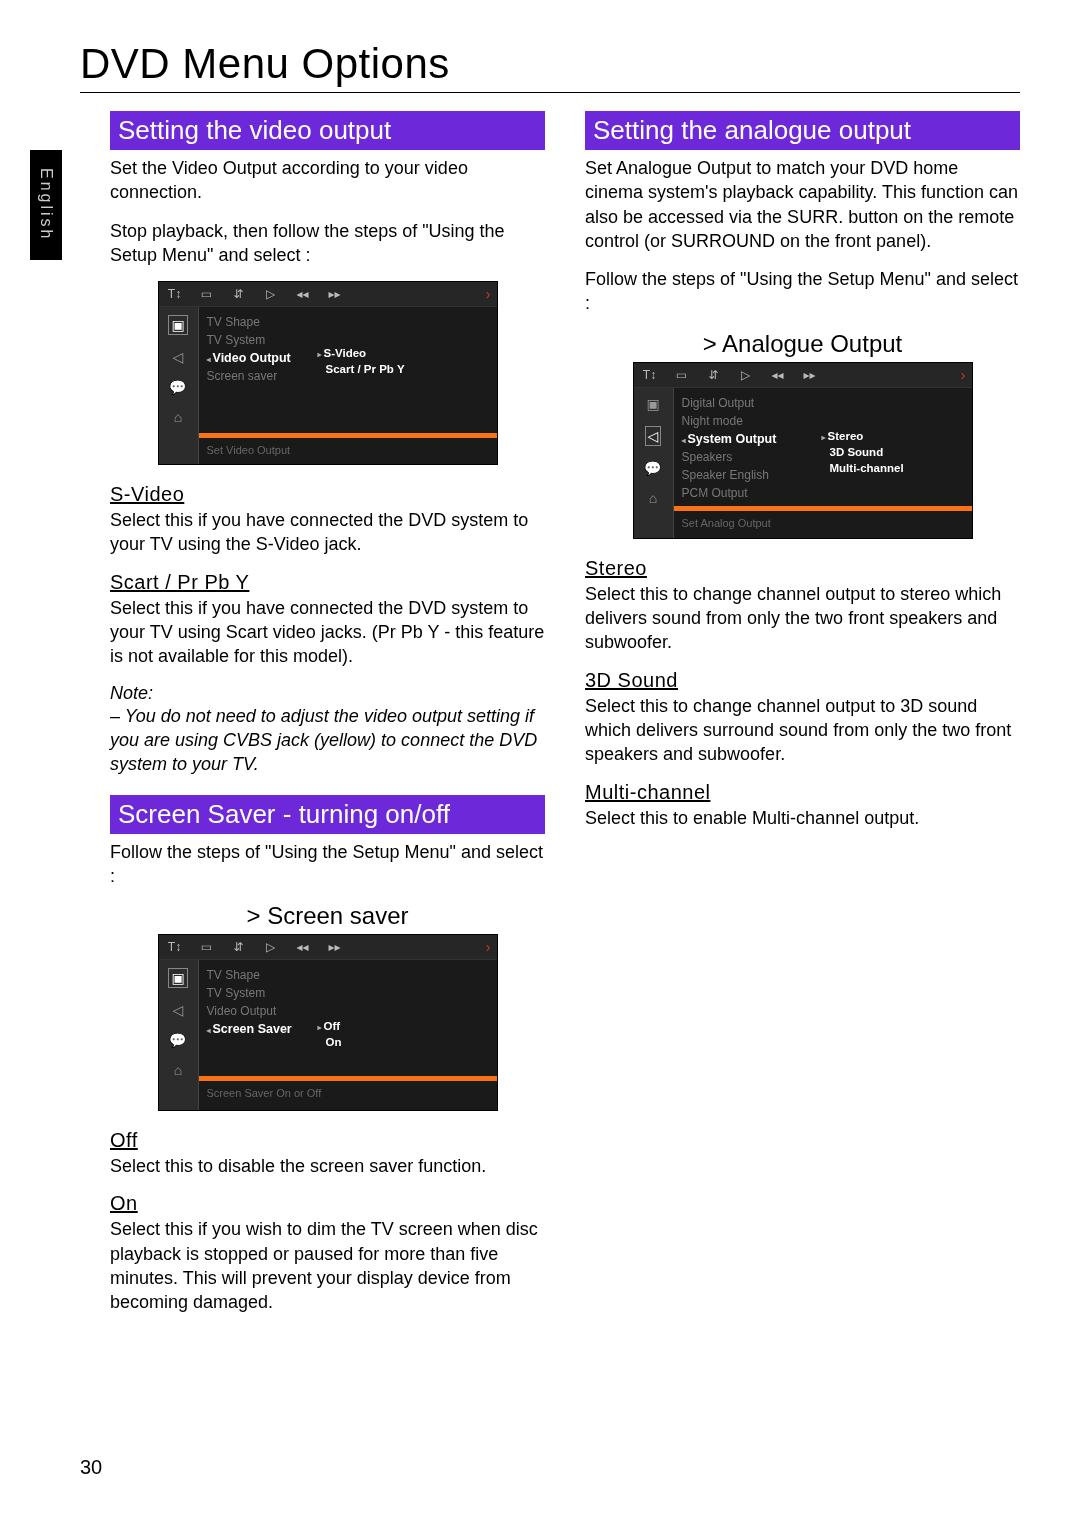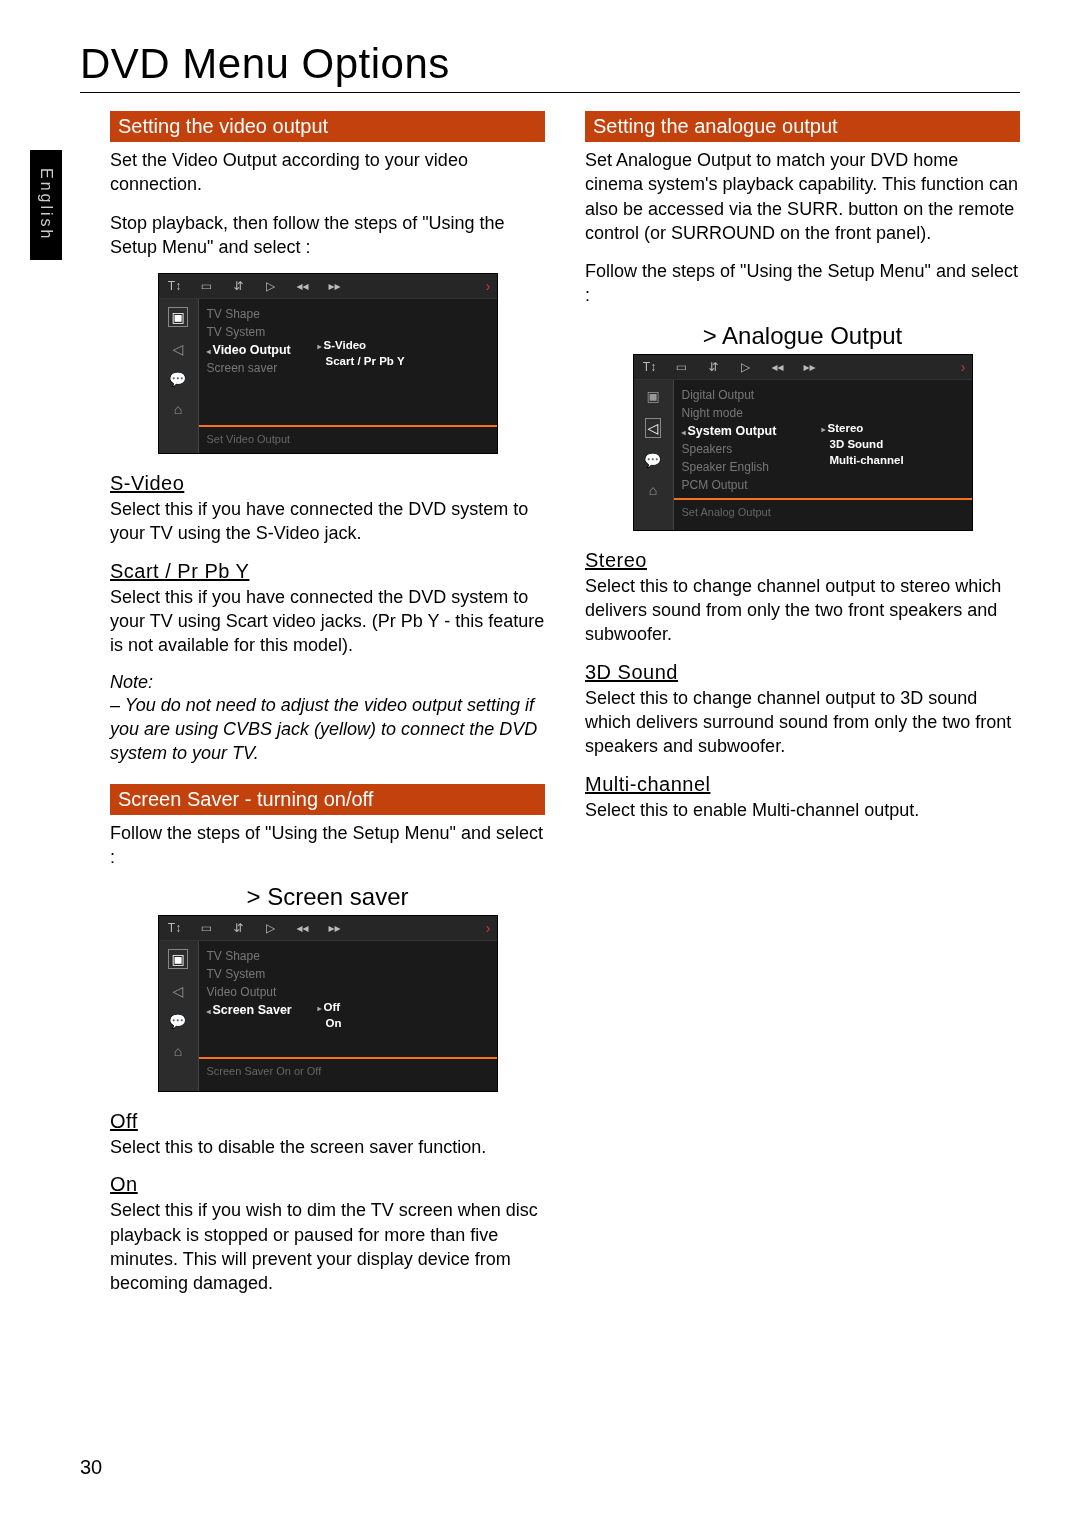--- a/index.html
+++ b/index.html
@@ -38,23 +38,23 @@
     font-size: 16px;
     transform: rotate(0deg);
   }
   .columns {
     display: flex;
     gap: 40px;
     margin-left: 30px;
   }
   .col { flex: 1 1 0; min-width: 0; }
   .section-header {
-    background: #c2410c;
+    background: #6d28d9;
     color: #fff;
-    font-size: 20px;
+    font-size: 26px;
     padding: 4px 8px;
     margin-bottom: 6px;
     font-weight: 400;
   }
   .body-text {
     font-size: 18px;
     line-height: 1.35;
     margin-bottom: 14px;
   }
   .sub-heading {
@@ -145,21 +145,21 @@
     font-size: 11.5px;
     line-height: 1.4;
     font-weight: bold;
   }
   .osd-submenu.analog { top: 40px; left: 148px; }
   .osd-submenu .tri2 { font-size: 8px; color:#aaa; margin-right:2px; }
   .osd-footer {
     color: #666;
     font-size: 11px;
     padding: 6px 0 8px 8px;
-    border-top: 2px solid #f97316;
+    border-top: 5px solid #f97316;
     margin-top: 4px;
   }
   .page-num {
     position: absolute;
     left: 80px;
     bottom: 50px;
     font-size: 20px;
     text-align: right;
   }
 </style>

